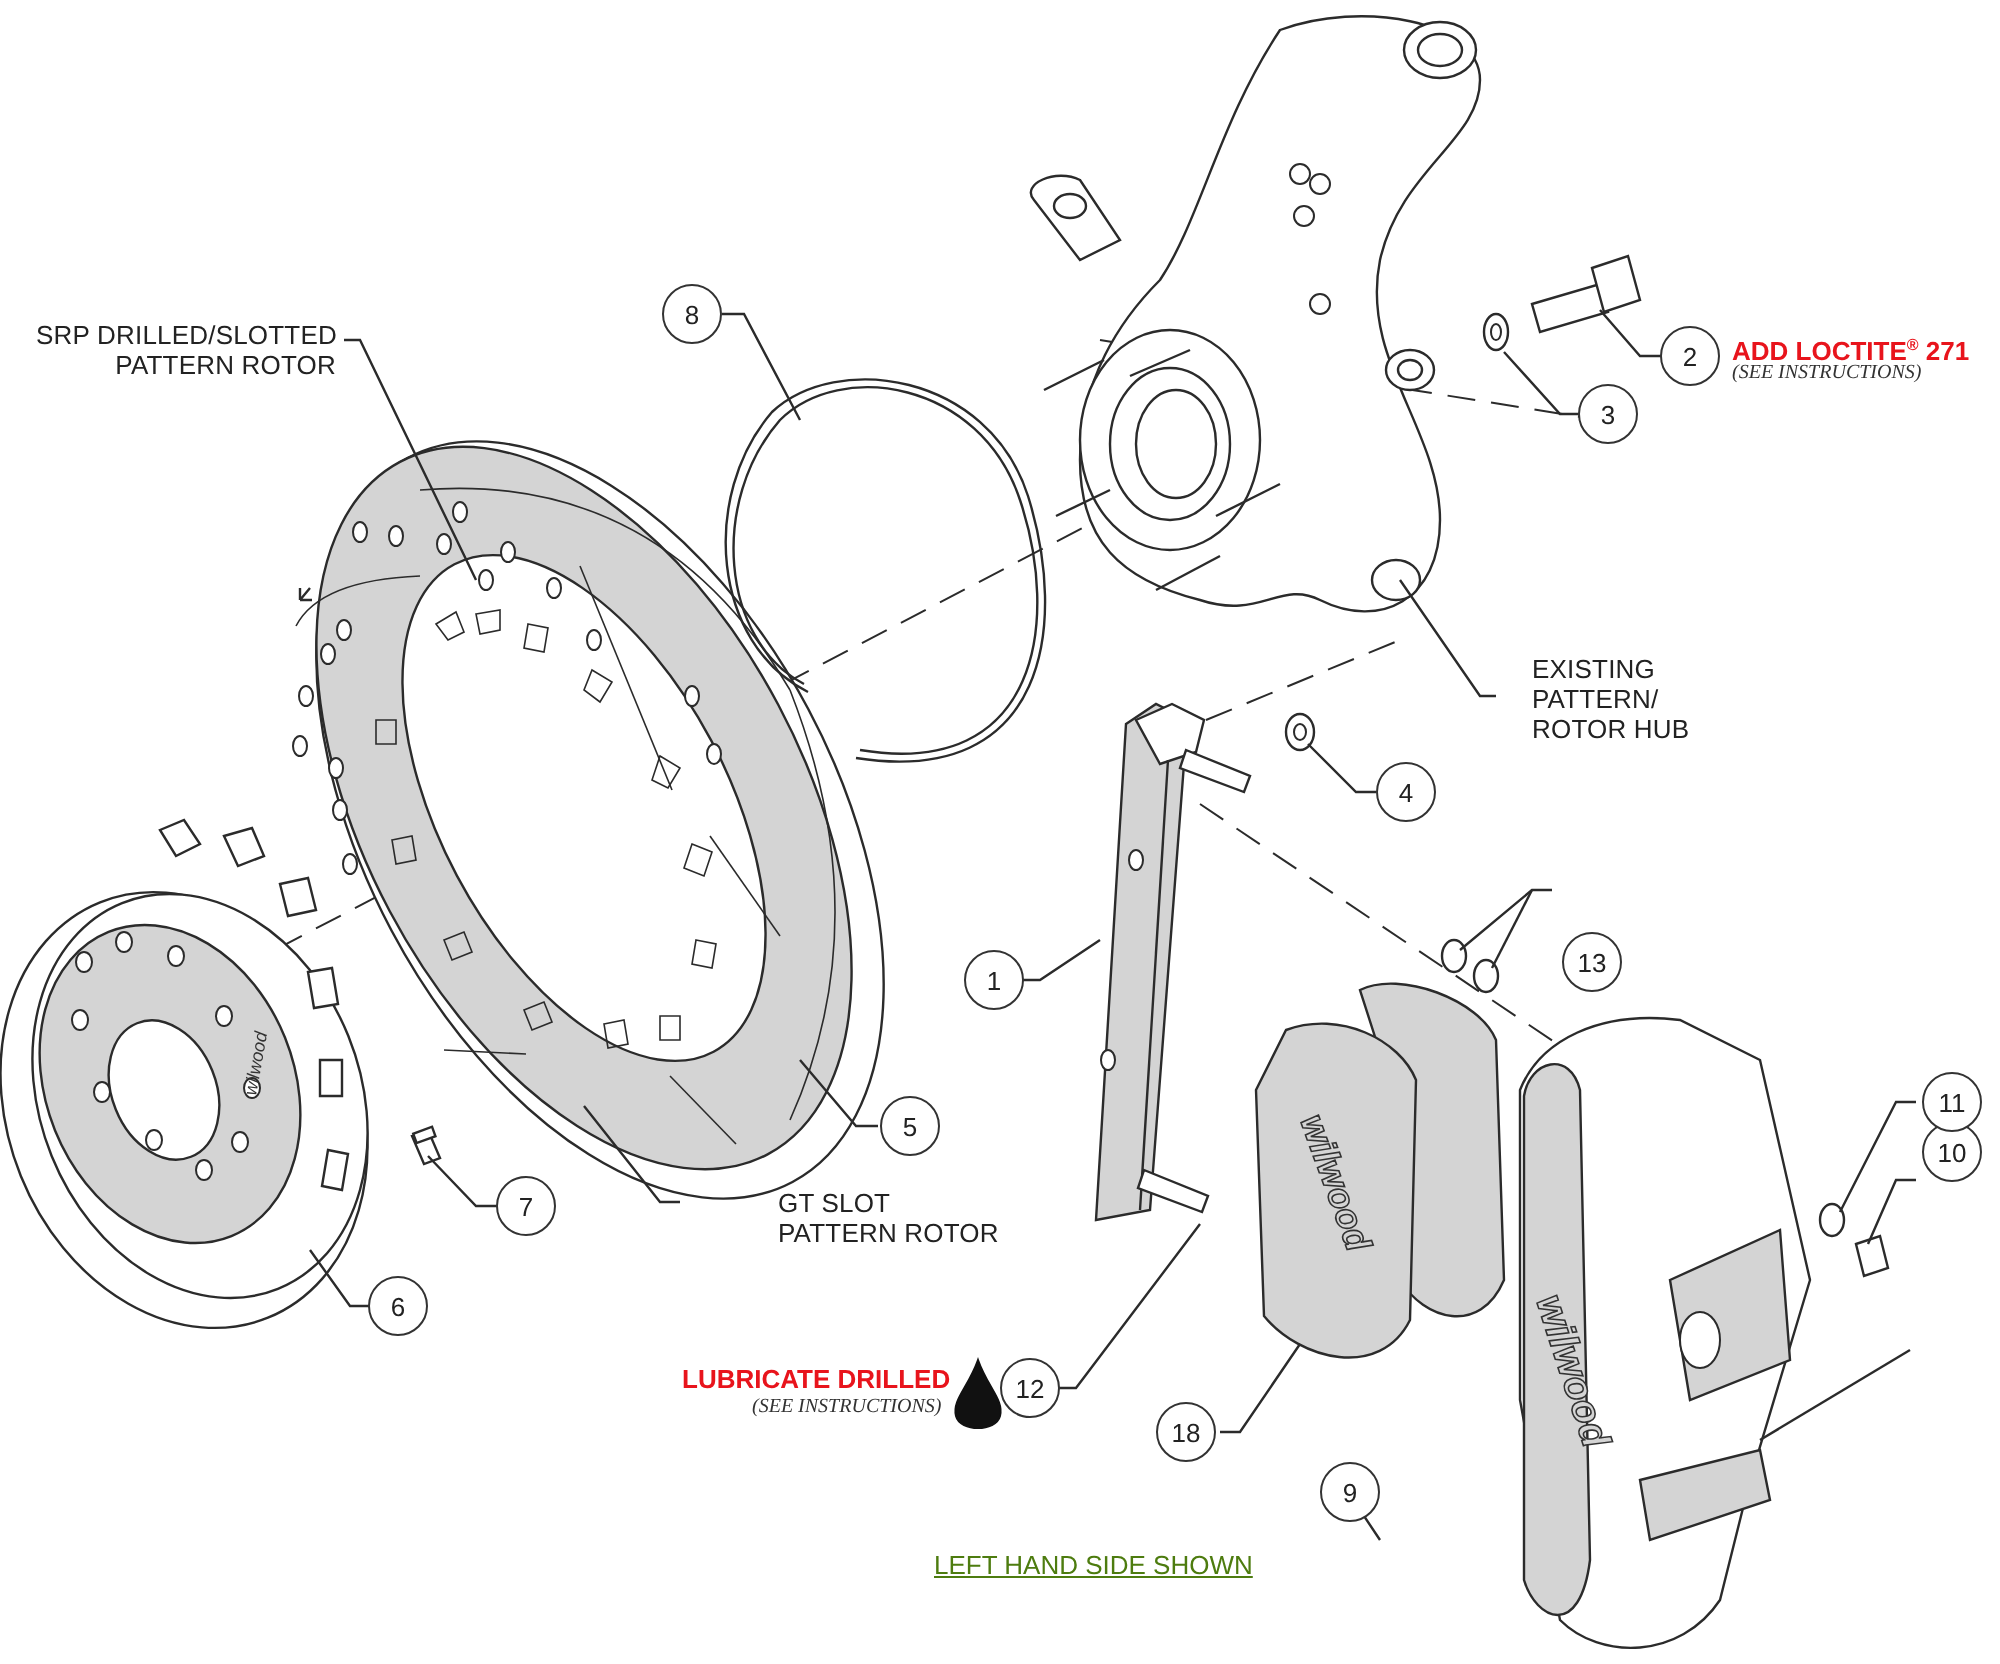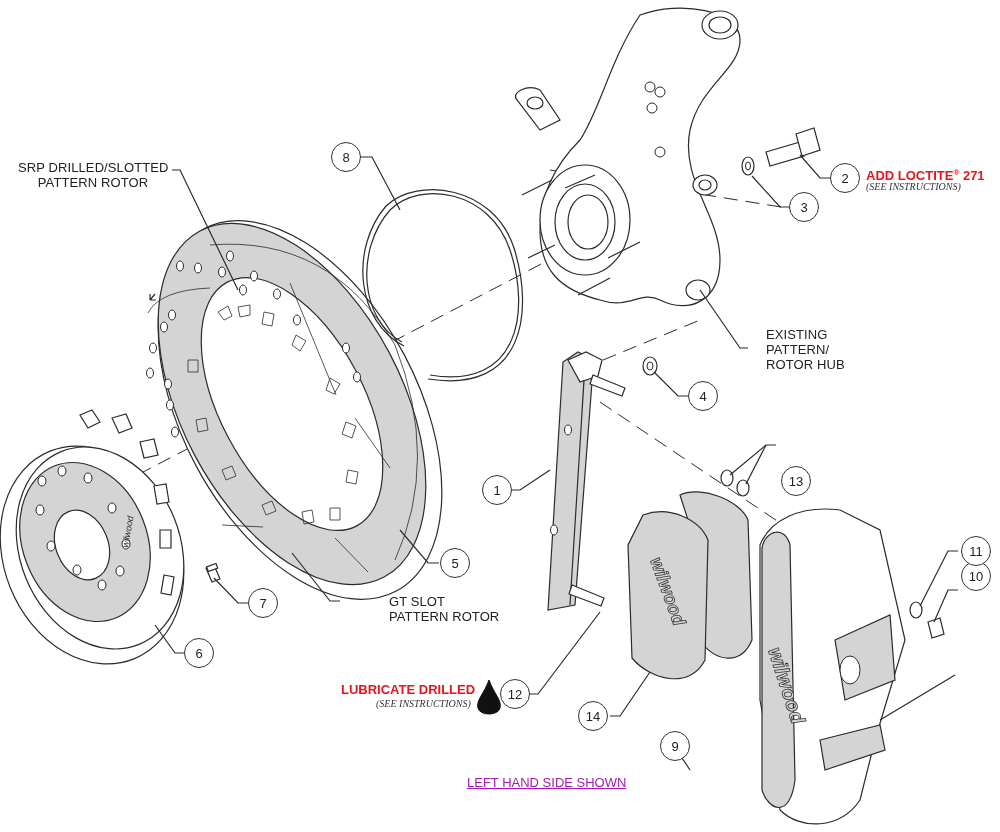--- a/index.html
+++ b/index.html
@@ -1,23 +1,23 @@
 <!DOCTYPE html>
 <html><head>
 <meta charset="utf-8">
 <style>
   html, body { margin: 0; padding: 0; background: #ffffff; }
   body { width: 1000px; height: 832px; position: relative; overflow: hidden; font-family: "Liberation Sans", sans-serif; color: #1a1a1a; }
   #stage { position: absolute; left: 0; top: 0; width: 1000px; height: 832px; }
   .lbl { position: absolute; font-family: "Liberation Sans", sans-serif; font-size: 13px; line-height: 15px; color: #222; white-space: nowrap; letter-spacing: 0.1px; }
-  .lbl.right { text-align: center; }
+  .lbl.right { text-align: right; }
   .note-red { position: absolute; font-family: "Liberation Sans", sans-serif; font-weight: bold; font-size: 13px; line-height: 14px; color: #e8141c; white-space: nowrap; }
   .note-red sup { font-size: 8px; vertical-align: 5px; font-weight: bold; }
   .note-sub { position: absolute; font-family: Liberation Serif, serif; font-style: italic; font-size: 10px; line-height: 12px; color: #333; white-space: nowrap; }
-  .footer { position: absolute; font-family: "Liberation Sans", sans-serif; font-size: 13px; color: #a21caf; text-decoration: underline; white-space: nowrap; }
+  .footer { position: absolute; font-family: "Liberation Sans", sans-serif; font-size: 13px; color: #4d7c0f; text-decoration: underline; white-space: nowrap; }
   .callout { position: absolute; width: 30px; height: 30px; border: 1.3px solid #333; border-radius: 50%; background: #fff; box-sizing: border-box; display: flex; align-items: center; justify-content: center; font-family: "Liberation Sans", sans-serif; font-size: 13px; color: #222; }
 </style>
 </head>
 <body>
 
 <div id="stage">
   <svg id="art" width="1000" height="832" viewBox="0 0 1000 832" xmlns="http://www.w3.org/2000/svg">
     <defs>
       <style>
         .ln { fill: none; stroke: #2b2b2b; stroke-width: 1.2; }
@@ -248,14 +248,14 @@
   <div class="callout" style="left:688px; top:381px;">4</div>
   <div class="callout" style="left:440px; top:548px;">5</div>
   <div class="callout" style="left:184px; top:638px;">6</div>
   <div class="callout" style="left:248px; top:588px;">7</div>
   <div class="callout" style="left:331px; top:142px;">8</div>
   <div class="callout" style="left:660px; top:731px;">9</div>
   <div class="callout" style="left:961px; top:561px;">10</div>
   <div class="callout" style="left:961px; top:536px;">11</div>
   <div class="callout" style="left:500px; top:679px;">12</div>
   <div class="callout" style="left:781px; top:446px;margin-top:20px;">13</div>
-  <div class="callout" style="left:578px; top:701px;">14</div>
+  <div class="callout" style="left:578px; top:701px;">18</div>
 </div>
 
 </body></html>

